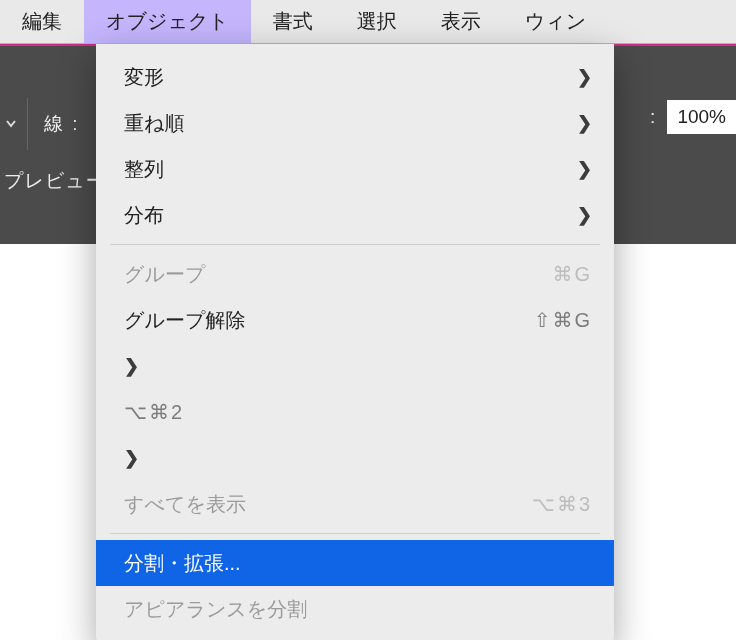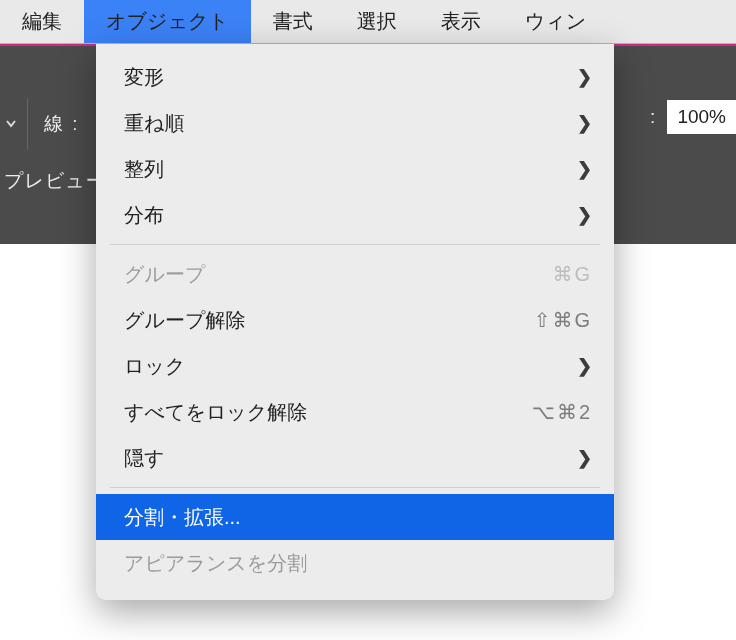--- a/index.html
+++ b/index.html
@@ -15,21 +15,21 @@
     color: #222;
   }
   .menubar-item {
     padding: 14px 22px;
     height: 100%;
     display: flex;
     align-items: center;
     white-space: nowrap;
   }
   .menubar-item.active {
-    background: #3b82f6;
+    background: #c4b5fd;
   }
   .menubar-item.partial { padding-right: 0; }
 
   .appband {
     position: absolute;
     left: 0; right: 0;
     top: 44px;
     height: 200px;
     background: #4b4b4b;
     border-top: 2px solid #cf2a86;
@@ -171,30 +171,31 @@
 
   <div class="mi disabled">
     <span class="lbl">グループ</span>
     <span class="sc">⌘G</span>
   </div>
   <div class="mi">
     <span class="lbl">グループ解除</span>
     <span class="sc">⇧⌘G</span>
   </div>
   <div class="mi">
-    <span class="lbl">ロック</span>
-    <span class="sub">❯</span>
-  </div>
-  <div class="mi">
-    <span class="lbl">すべてをロック解除</span>
+    <span class="sub">❯</span>
+  </div>
+  <div class="mi">
     <span class="sc">⌥⌘2</span>
   </div>
   <div class="mi">
-    <span class="lbl">隠す</span>
-    <span class="sub">❯</span>
+    <span class="sub">❯</span>
+  </div>
+  <div class="mi disabled">
+    <span class="lbl">すべてを表示</span>
+    <span class="sc">⌥⌘3</span>
   </div>
 
   <div class="sep"></div>
 
   <div class="mi selected">
     <span class="lbl">分割・拡張...</span>
   </div>
   <div class="mi disabled">
     <span class="lbl">アピアランスを分割</span>
   </div>

